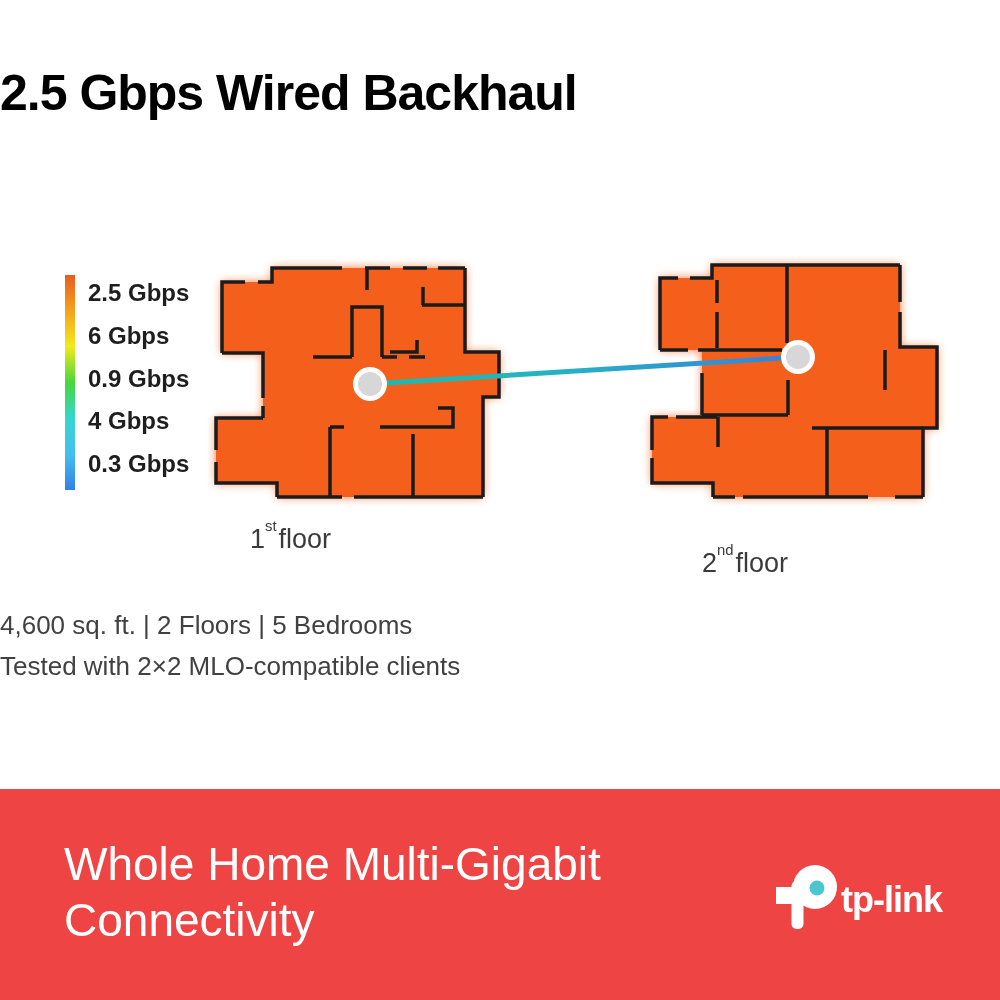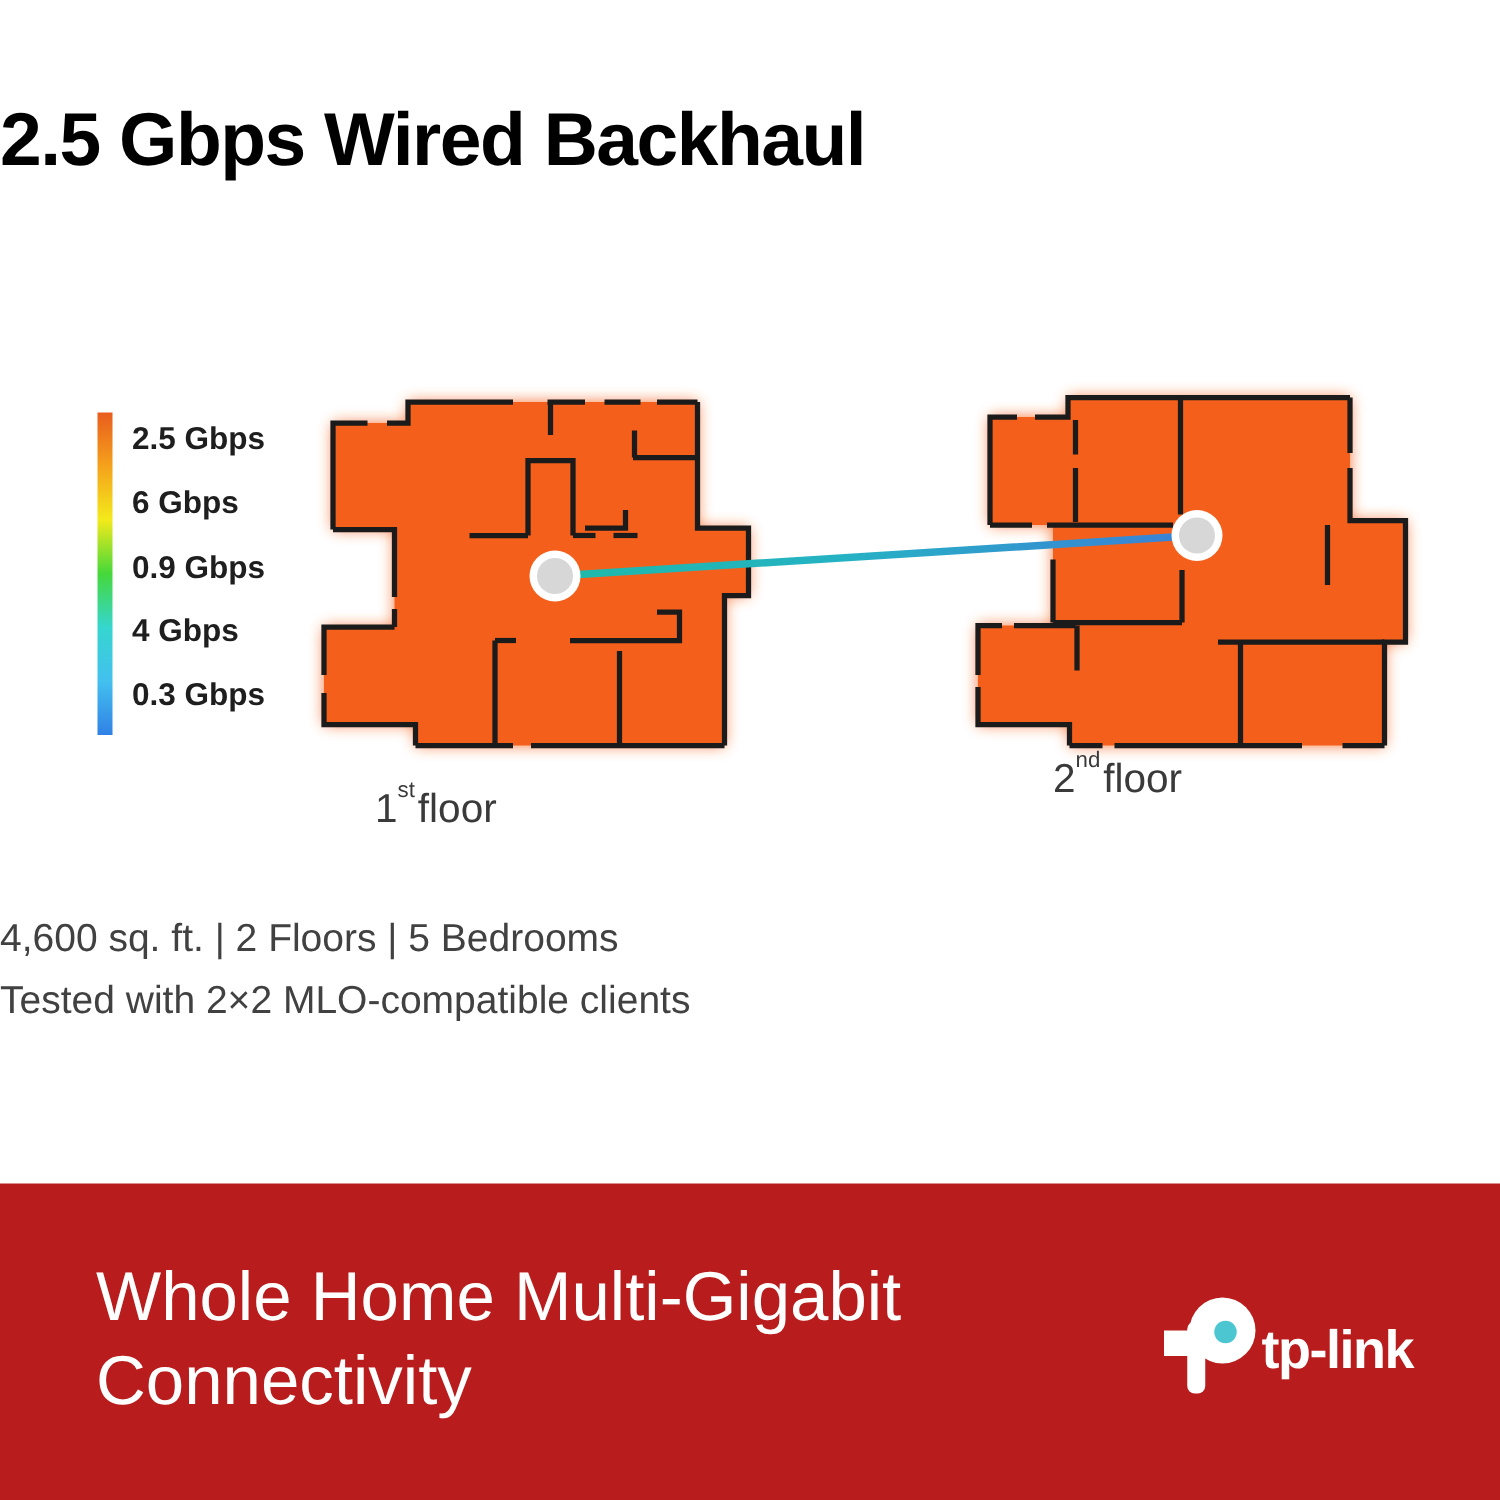--- a/index.html
+++ b/index.html
@@ -11,33 +11,33 @@
   .title{
     position:absolute;top:48px;left:0;right:0;text-align:left;
     font-size:50px;font-weight:700;color:#000;letter-spacing:-1px;margin-top:16px;
   }
   
   .legend-bar{
     position:absolute;left:65px;top:275px;width:10px;height:215px;
     background:linear-gradient(to bottom,#e95c1d,#f5a21c 18%,#f3ea1b 38%,#45d83a 60%,#35d6cf 78%,#43c0ef 88%,#3181e6);
   }
   .legend-label{
-    position:absolute;left:88px;font-size:21px;font-weight:700;color:#1e1e1e;
+    position:absolute;left:88px;font-size:24px;font-weight:700;color:#1e1e1e;
     line-height:26px;white-space:nowrap;
   }
   .ll0{top:280px}.ll1{top:323px}.ll2{top:366px}.ll3{top:408px}.ll4{top:451px}
   
   .plan-svg{position:absolute;left:0;top:0;width:1000px;height:1000px;}
   
   .floor-label{
     position:absolute;width:200px;font-size:27px;color:#3a3a3a;
   }
   .floor-label sup{font-size:0.55em;position:relative;top:-0.5em;margin-right:2px;}
   .fl1{left:250px;top:524px}
-  .fl2{left:702px;top:504px}
+  .fl2{left:702px;top:548px}
   
   .stats-line{
     position:absolute;left:0;right:0;
     font-size:26px;color:#414141;white-space:nowrap;
   }
   .st1{top:610px}.st2{top:651px}
   
   .footer{
     position:absolute;left:0;top:789px;width:1000px;height:211px;background:#4cc6d0;
   }
@@ -150,21 +150,21 @@
 <div class="floor-label fl1">
   <span>1</span><sup>st</sup><span>floor</span>
 </div>
 <div class="floor-label fl2">
   <span>2</span><sup>nd</sup><span>floor</span>
 </div>
 
 <div class="stats-line st1">4,600 sq. ft. | 2 Floors | 5 Bedrooms</div>
 <div class="stats-line st2">Tested with 2×2 MLO-compatible clients</div>
 
-<div class="footer" style="background: #b91c1c;">
+<div class="footer" style="background: #ef4444;">
   <div class="footer-headline">
     <div>Whole Home Multi-Gigabit</div>
     <div>Connectivity</div>
   </div>
   <svg class="logo-svg" viewBox="0 0 200 211" xmlns="http://www.w3.org/2000/svg">
     <g transform="translate(0,66)">
       <rect x="6" y="32" width="16" height="17" fill="#ffffff"></rect>
       <rect x="21.5" y="26" width="12" height="48" rx="5" fill="#ffffff"></rect>
       <circle cx="45" cy="32" r="22" fill="#ffffff"></circle>
       <circle cx="47" cy="33" r="7.5" fill="#4cc6d0"></circle>

